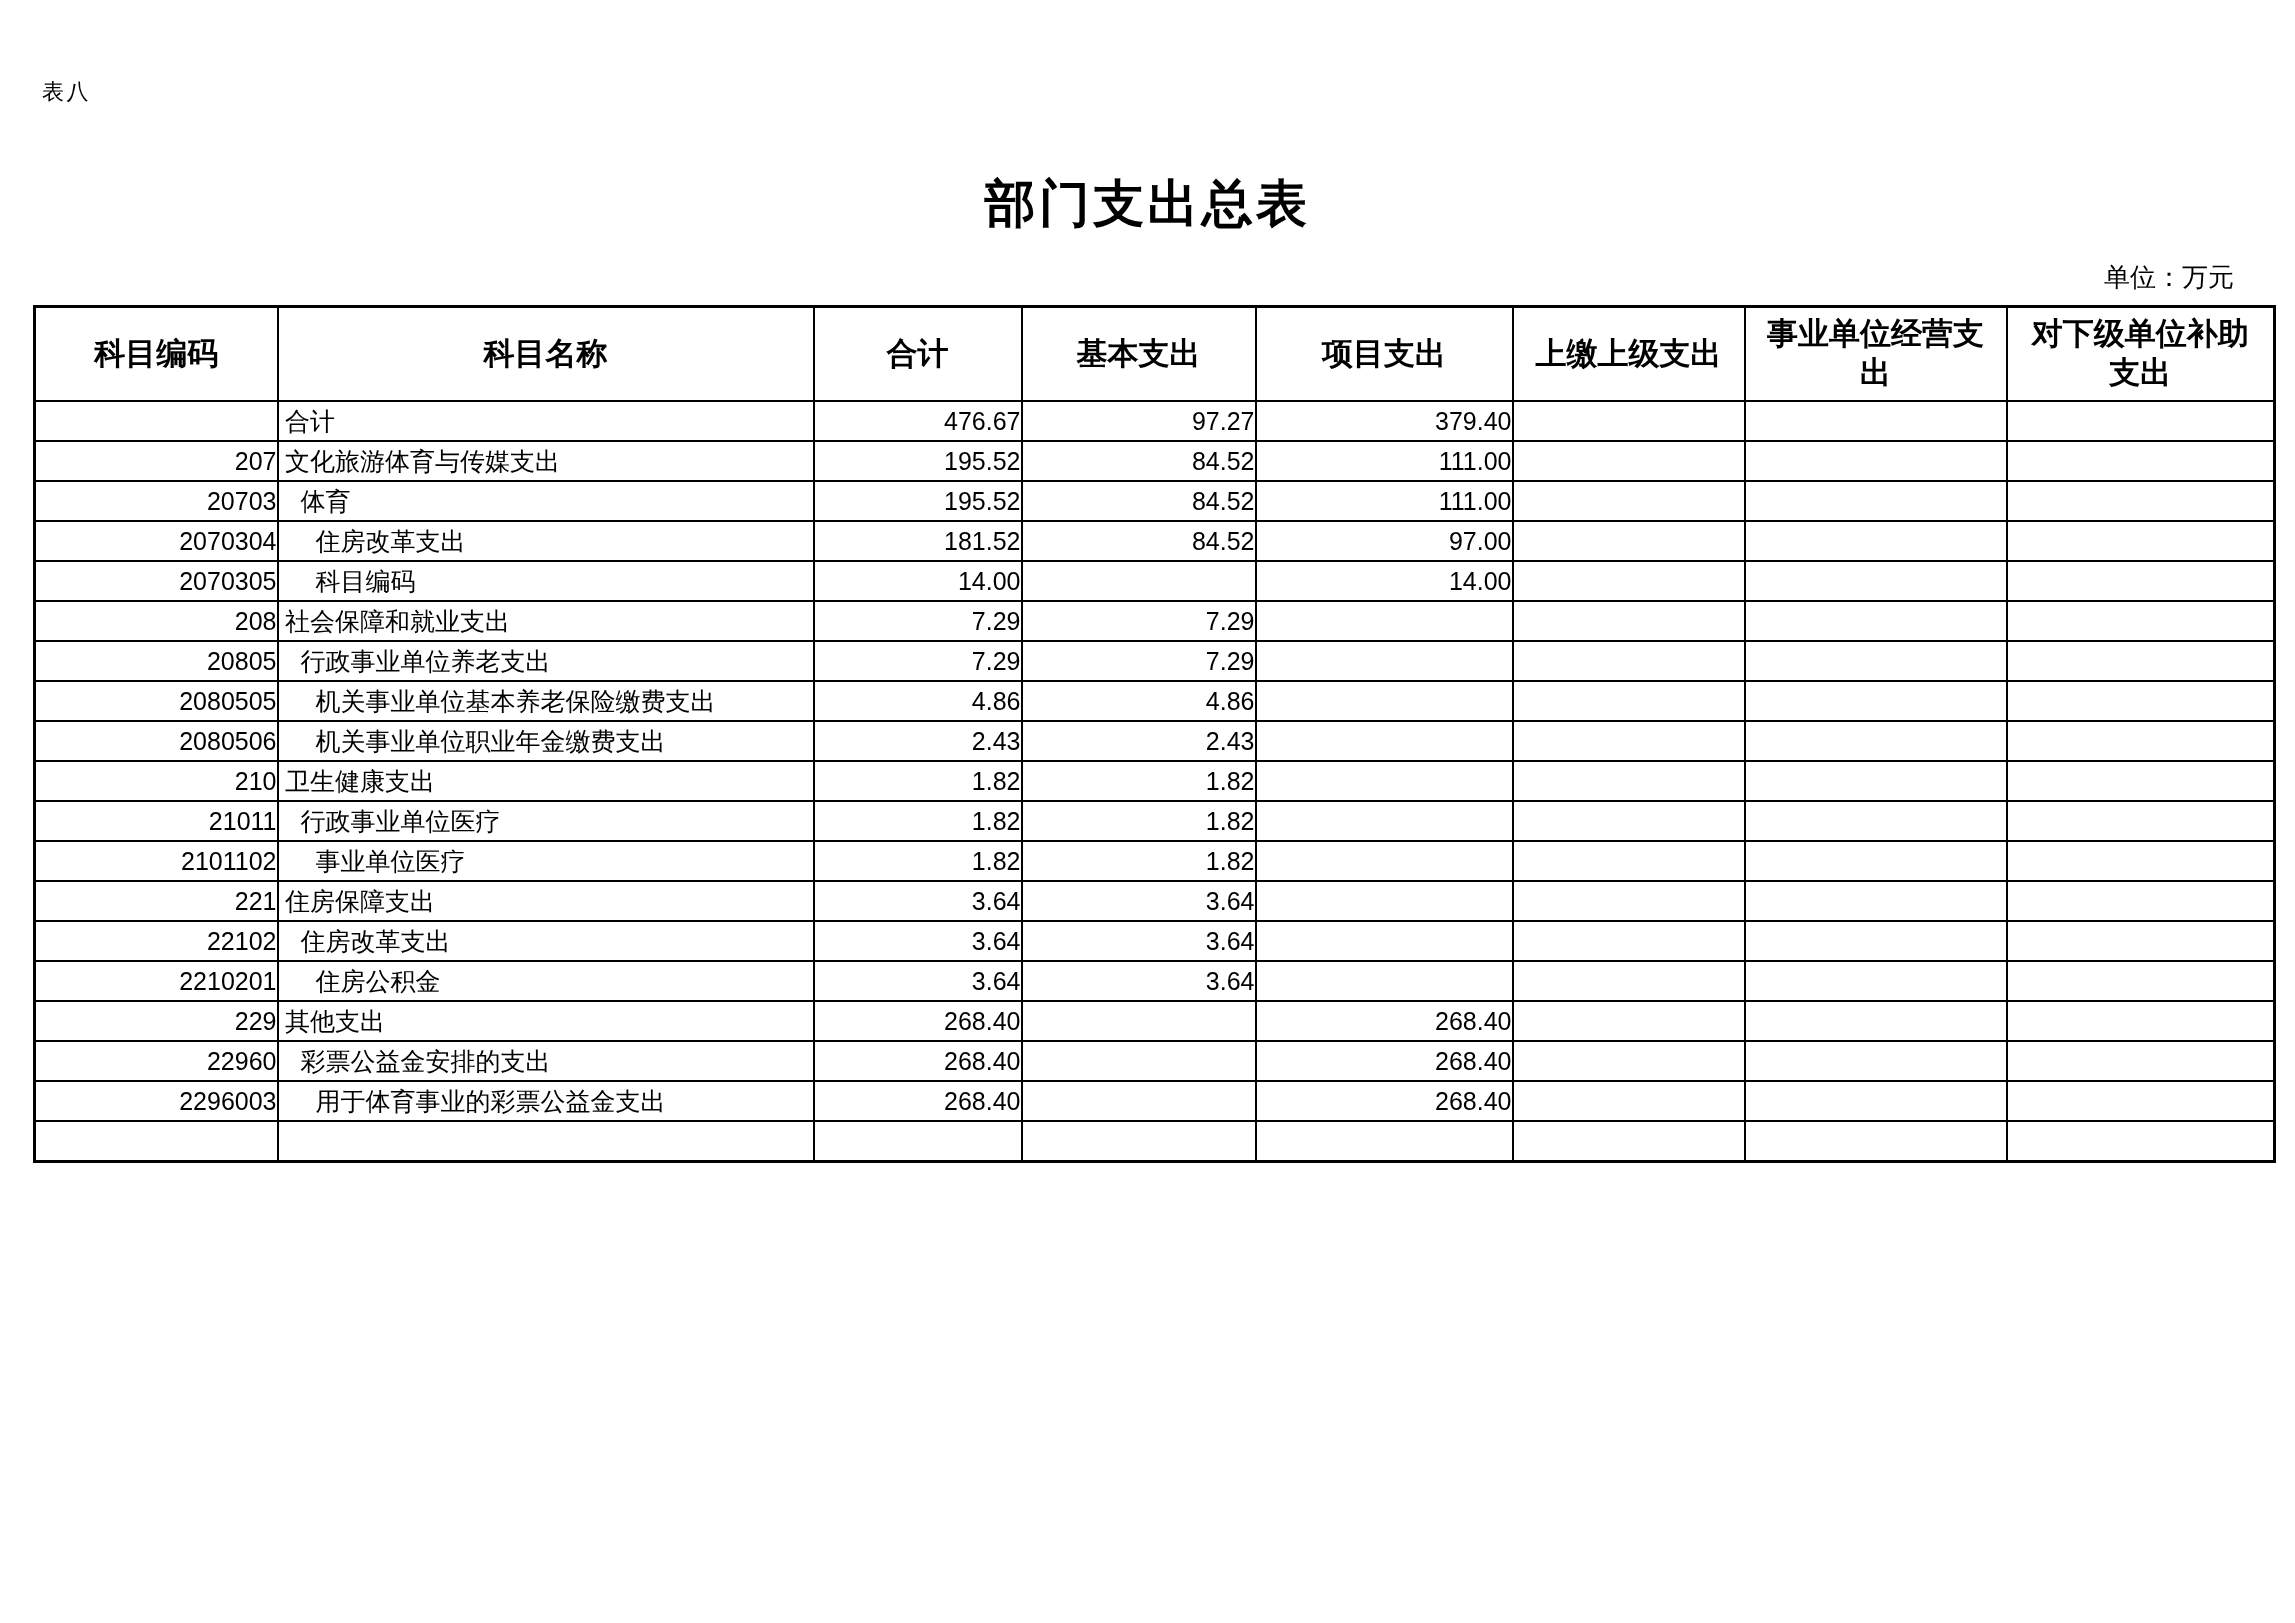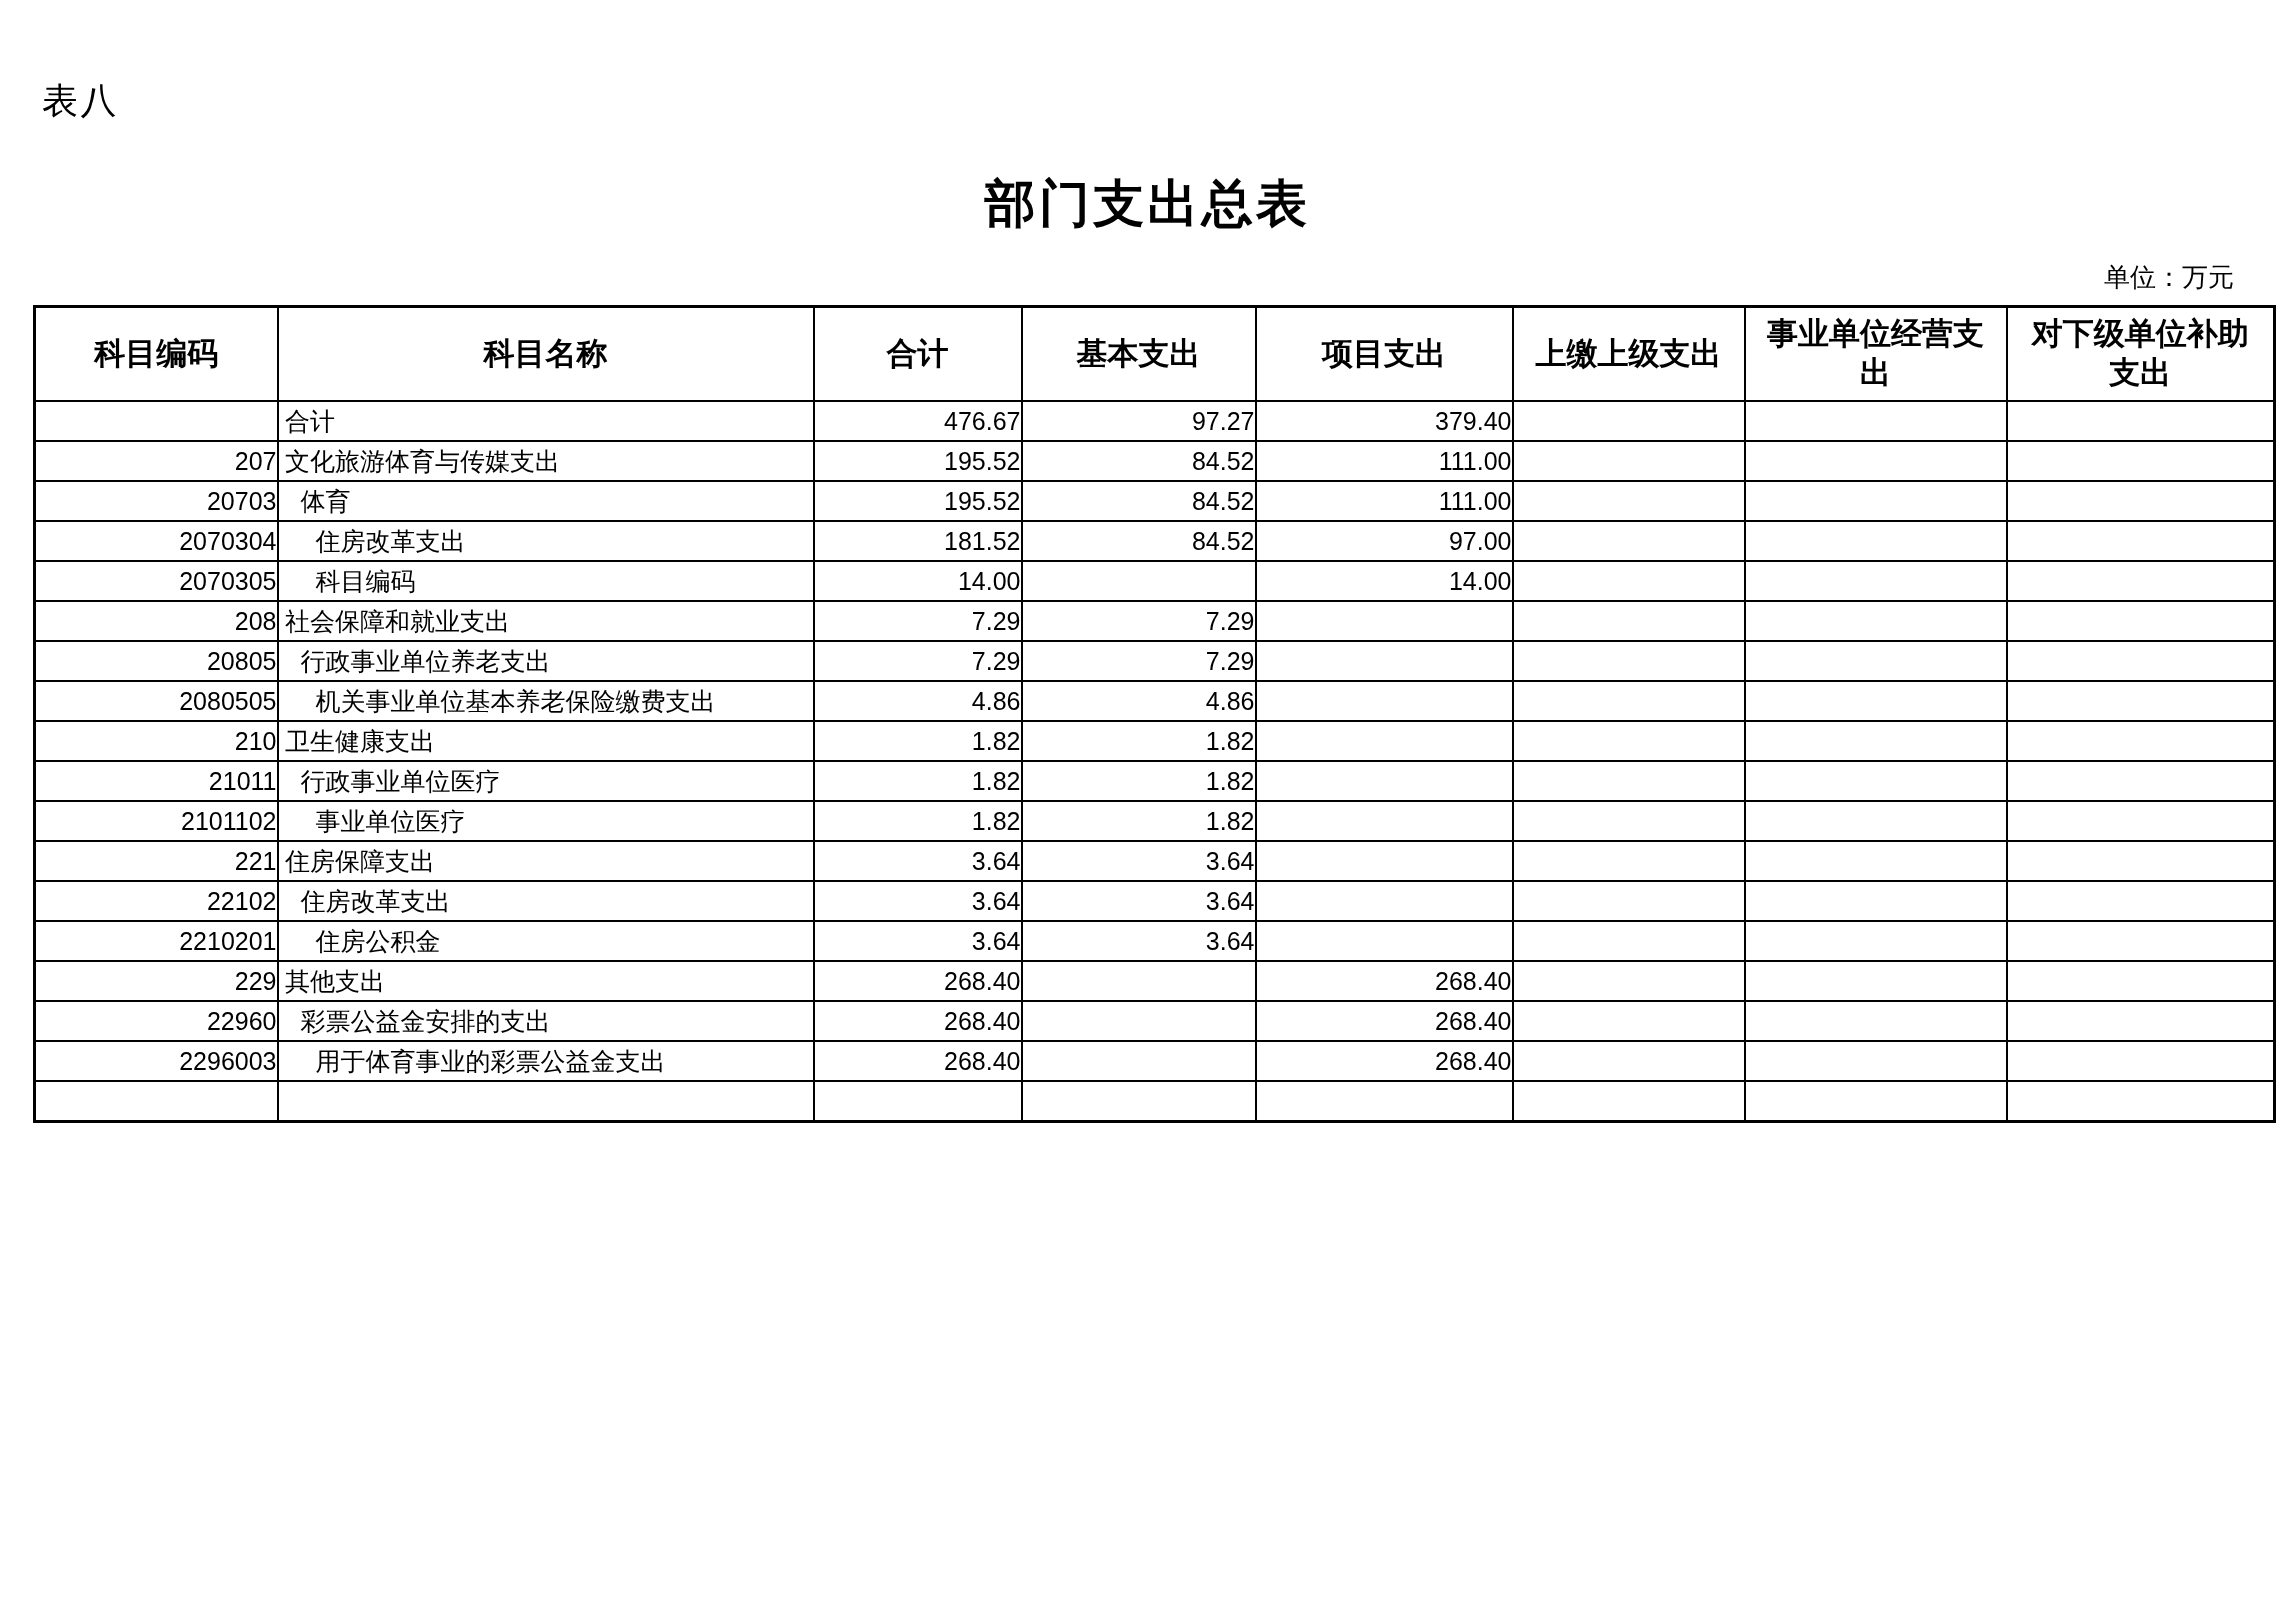--- a/index.html
+++ b/index.html
@@ -12,21 +12,21 @@
     position: relative;
     width: 2295px;
     height: 1623px;
     font-family: "Liberation Serif", serif;
     overflow: hidden;
   }
   .table-label {
     position: absolute;
     left: 42px;
     top: 77px;
-    font-size: 36px;
+    font-size: 22px;
     letter-spacing: 2.6px;
     font-family: Liberation Serif, serif;
   }
   .page-title {
     position: absolute;
     left: 0;
     top: 170px;
     width: 100%;
     margin: 0;
     text-align: center;
@@ -205,20 +205,30 @@
         <td class="code l3">2080505</td>
         <td class="name l3">机关事业单位基本养老保险缴费支出</td>
         <td class="num">4.86</td>
         <td class="num">4.86</td>
         <td class="num"></td>
         <td class="num"></td>
         <td class="num"></td>
         <td class="num"></td>
       </tr>
       <tr>
+        <td class="code l3">2080506</td>
+        <td class="name l3">机关事业单位职业年金缴费支出</td>
+        <td class="num">2.43</td>
+        <td class="num">2.43</td>
+        <td class="num"></td>
+        <td class="num"></td>
+        <td class="num"></td>
+        <td class="num"></td>
+      </tr>
+      <tr>
         <td class="code l1">210</td>
         <td class="name l1">卫生健康支出</td>
         <td class="num">1.82</td>
         <td class="num">1.82</td>
         <td class="num"></td>
         <td class="num"></td>
         <td class="num"></td>
         <td class="num"></td>
       </tr>
       <tr>

